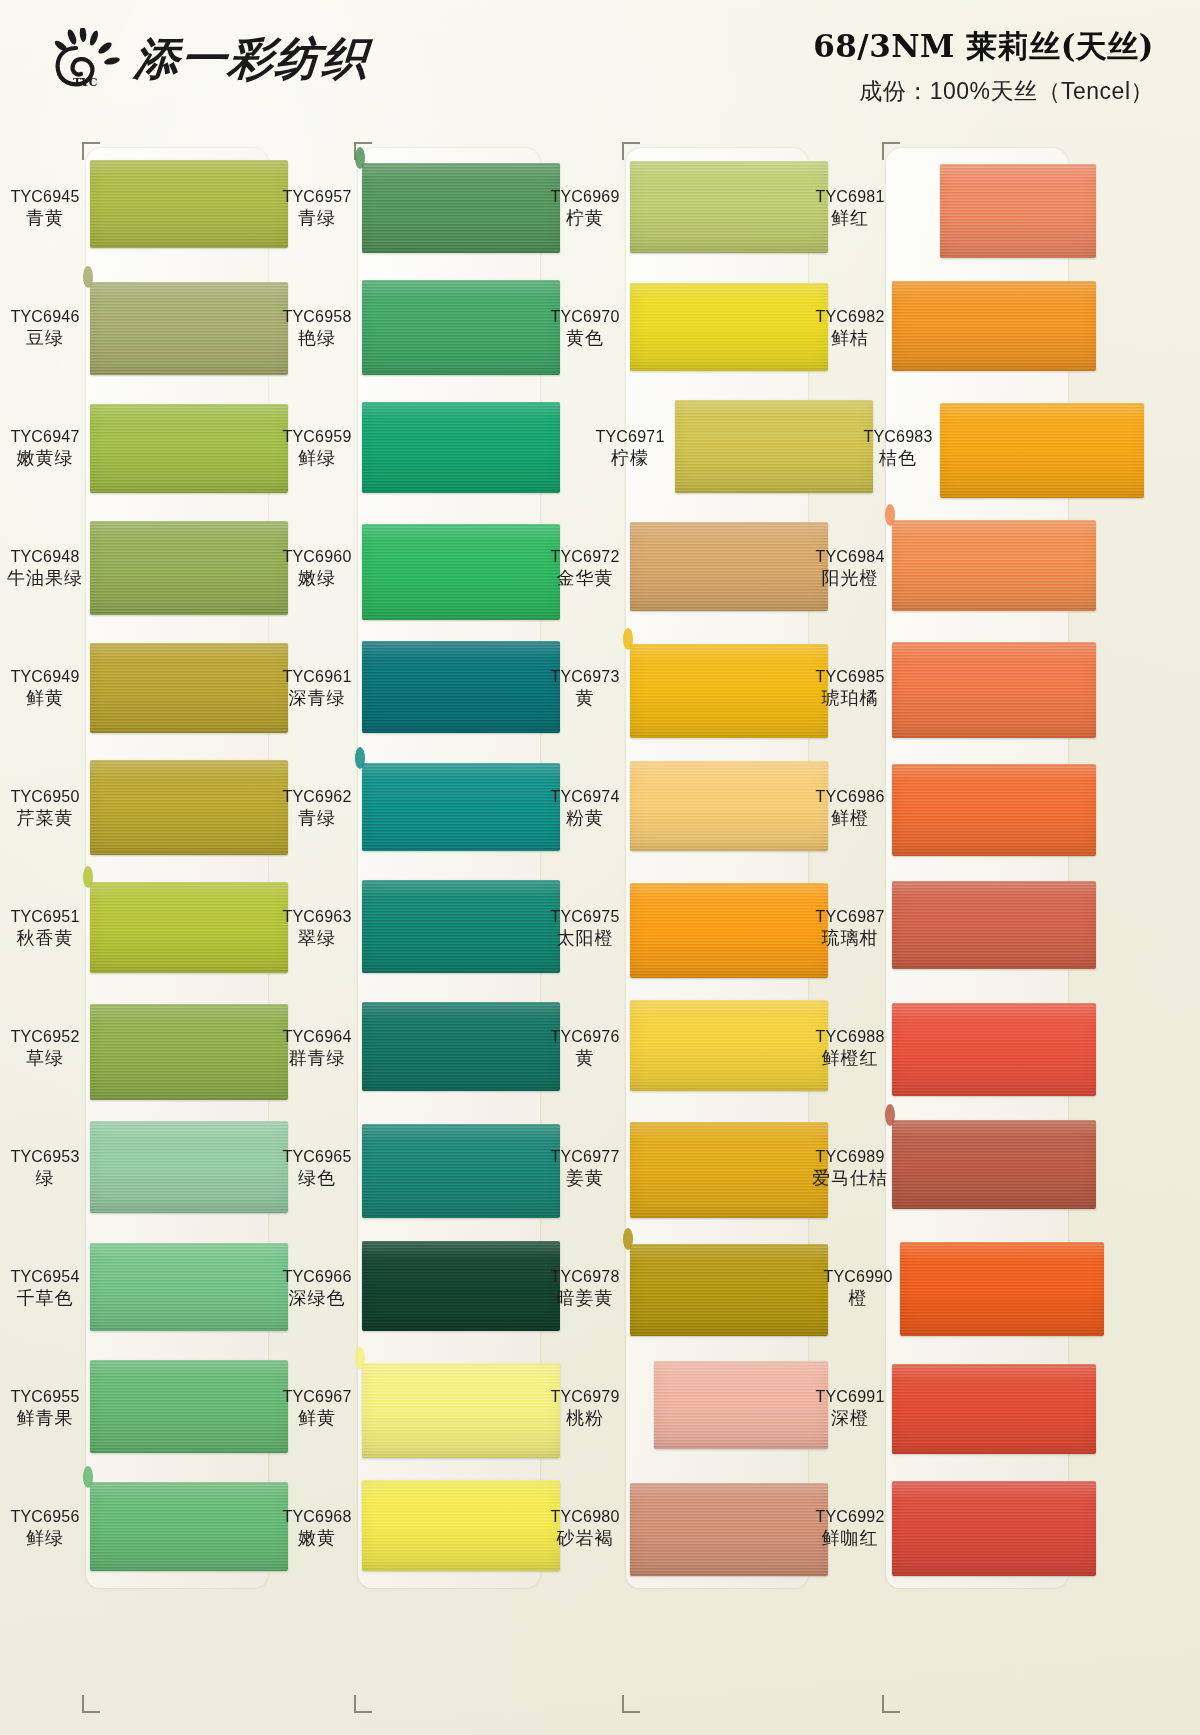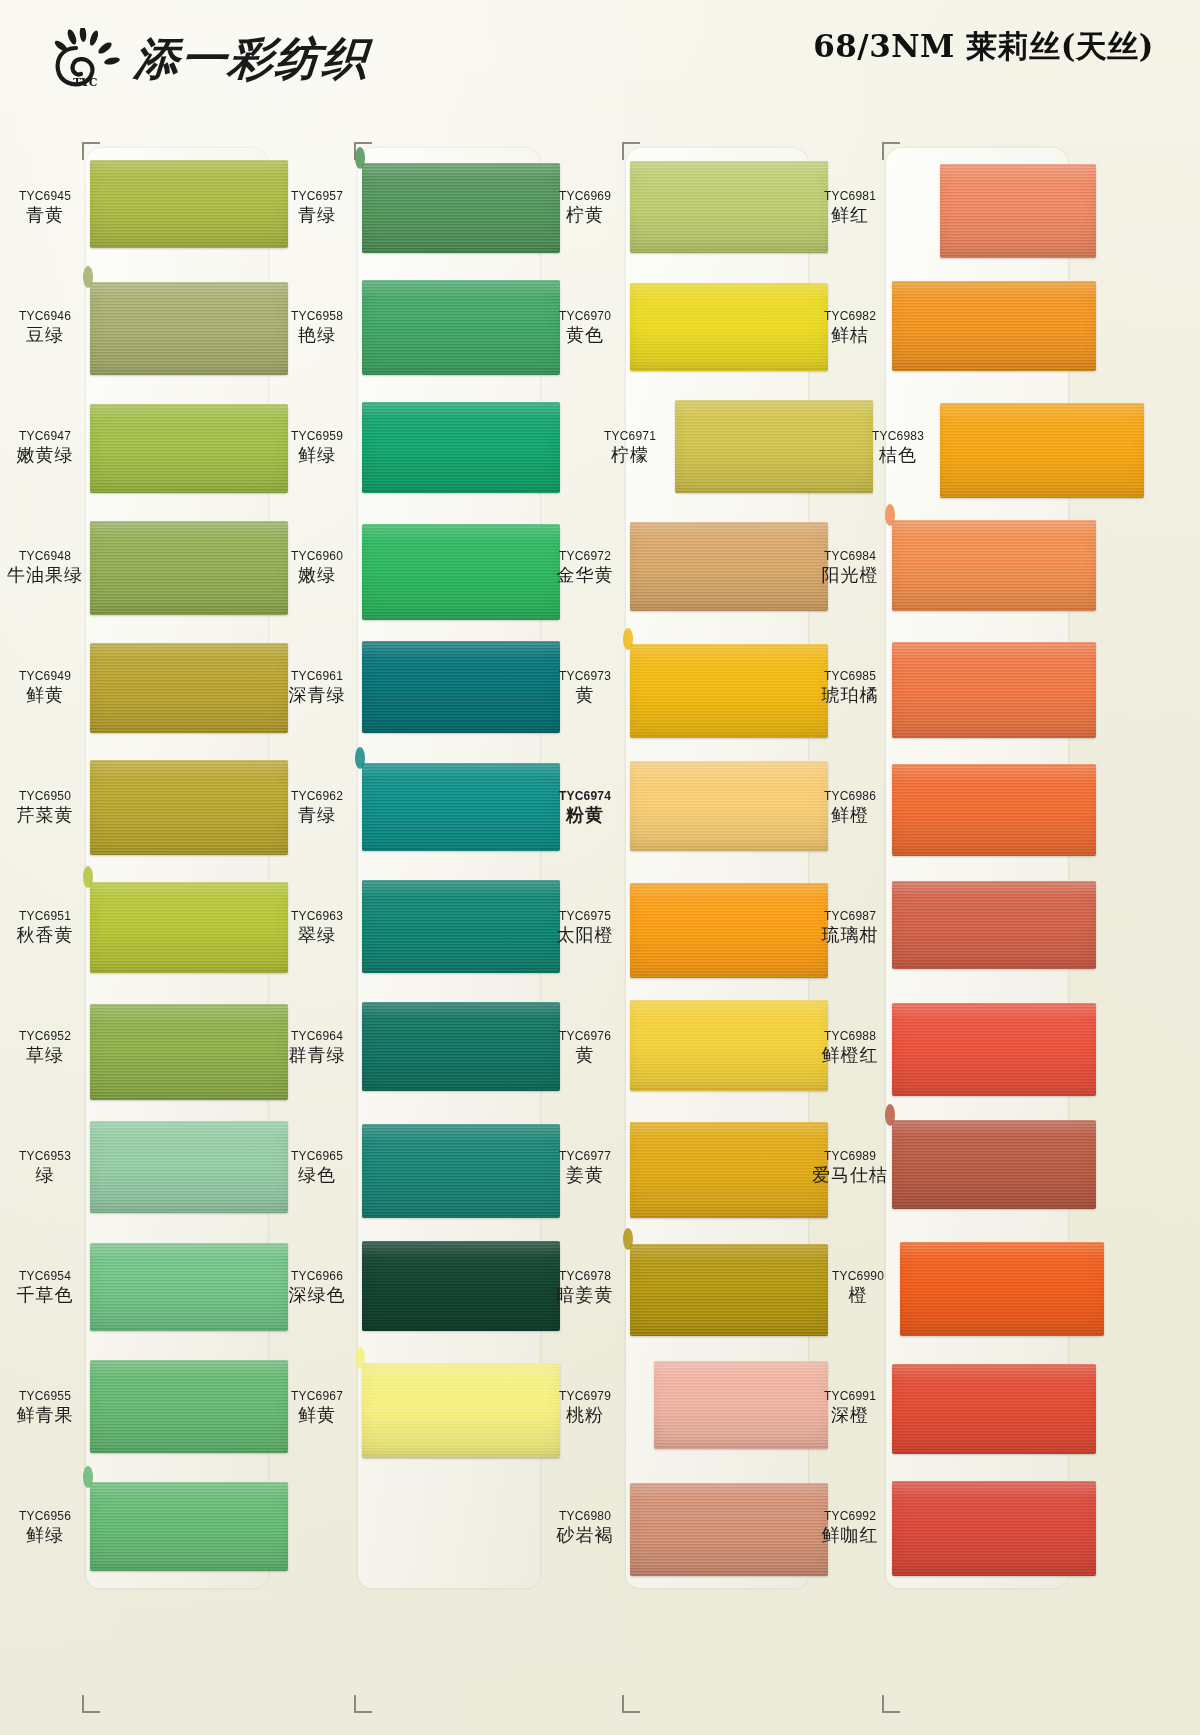--- a/index.html
+++ b/index.html
@@ -92,21 +92,21 @@
     position:absolute; left:0; width:270px; height:120px;
     display:flex; align-items:center;
   }
   .label{
     width:90px; flex:0 0 90px;
     text-align:center; line-height:1.24;
     color:#1d1d1d;
     z-index:3;
   }
   .col-3 .label{ width:84px; flex:0 0 84px; }
-  .code{ font-size:12px; letter-spacing:.2px; white-space:nowrap; }
+  .code{ font-size:16px; letter-spacing:.2px; white-space:nowrap; }
   .cname{ font-size:18px; letter-spacing:1px; white-space:nowrap; }
 
   .swatch-holder{
     position:relative; flex:1 1 auto; height:120px;
   }
   .swatch{
     position:absolute; left:0; top:14px; right:-18px; height:92px;
     border-radius:2px;
     box-shadow:0 1px 2px rgba(0,0,0,.18), inset 0 0 18px rgba(0,0,0,.06);
   }
@@ -159,20 +159,21 @@
           <path d="M24 20 C10 20 4 31 6 42 C8 54 21 59 31 55 C40 51 43 41 38 35 C33 29 23 30 21 37 C19 43 24 48 29 46" fill="none" stroke="#1a1a1a" stroke-width="4.2" stroke-linecap="round"></path>
         </g>
         <text x="21" y="58" font-family="DejaVu Serif, serif" font-size="11" font-weight="700" fill="#1a1a1a">TYC</text>
       </svg>
     </span>
     <span class="logo-text">添一彩纺织</span>
   </div>
 
   <div class="title-block">
     <div class="title-main">68/3NM 莱莉丝(天丝)</div>
+    <div class="title-sub">成份：100%天丝（Tencel）</div>
   </div>
 </div>
 
 <div class="board">
     <div class="column col-0">
       <div class="strip"></div>
       <div class="regmark rm-tl" style="left: 82px;">
         <i></i>
         <i></i>
       </div>
@@ -400,20 +401,29 @@
         <div class="row" style="top: 1200px;">
           <div class="label">
             <div class="code">TYC6967</div>
             <div class="cname">鲜黄</div>
           </div>
           <div class="swatch-holder">
             <div class="swatch" style="background: rgb(245, 240, 125); top: 15px; height: 95px;"></div>
             <div class="nub" style="background: rgb(245, 240, 125); top: -1px;"></div>
           </div>
         </div>
+        <div class="row" style="top: 1320px;">
+          <div class="label">
+            <div class="code">TYC6968</div>
+            <div class="cname">嫩黄</div>
+          </div>
+          <div class="swatch-holder">
+            <div class="swatch" style="background: rgb(243, 233, 78); top: 12px; height: 91px;"></div>
+          </div>
+        </div>
       </div>
     </div>
     <div class="column col-2">
       <div class="strip"></div>
       <div class="regmark rm-tl" style="left: 82px;">
         <i></i>
         <i></i>
       </div>
       <div class="regmark rm-bl" style="left: 82px;">
         <i></i>
@@ -459,21 +469,21 @@
         <div class="row" style="top: 480px;">
           <div class="label">
             <div class="code">TYC6973</div>
             <div class="cname">黄</div>
           </div>
           <div class="swatch-holder">
             <div class="swatch" style="background: rgb(240, 183, 21); top: 16px; height: 94px;"></div>
             <div class="nub" style="background: rgb(240, 183, 21); top: 0px;"></div>
           </div>
         </div>
-        <div class="row" style="top: 600px; font-weight: bold;">
+        <div class="row" style="top: 600px;">
           <div class="label">
             <div class="code">TYC6974</div>
             <div class="cname">粉黄</div>
           </div>
           <div class="swatch-holder">
             <div class="swatch" style="background: rgb(247, 203, 114); top: 13px; height: 90px;"></div>
           </div>
         </div>
         <div class="row" style="top: 720px;">
           <div class="label">

